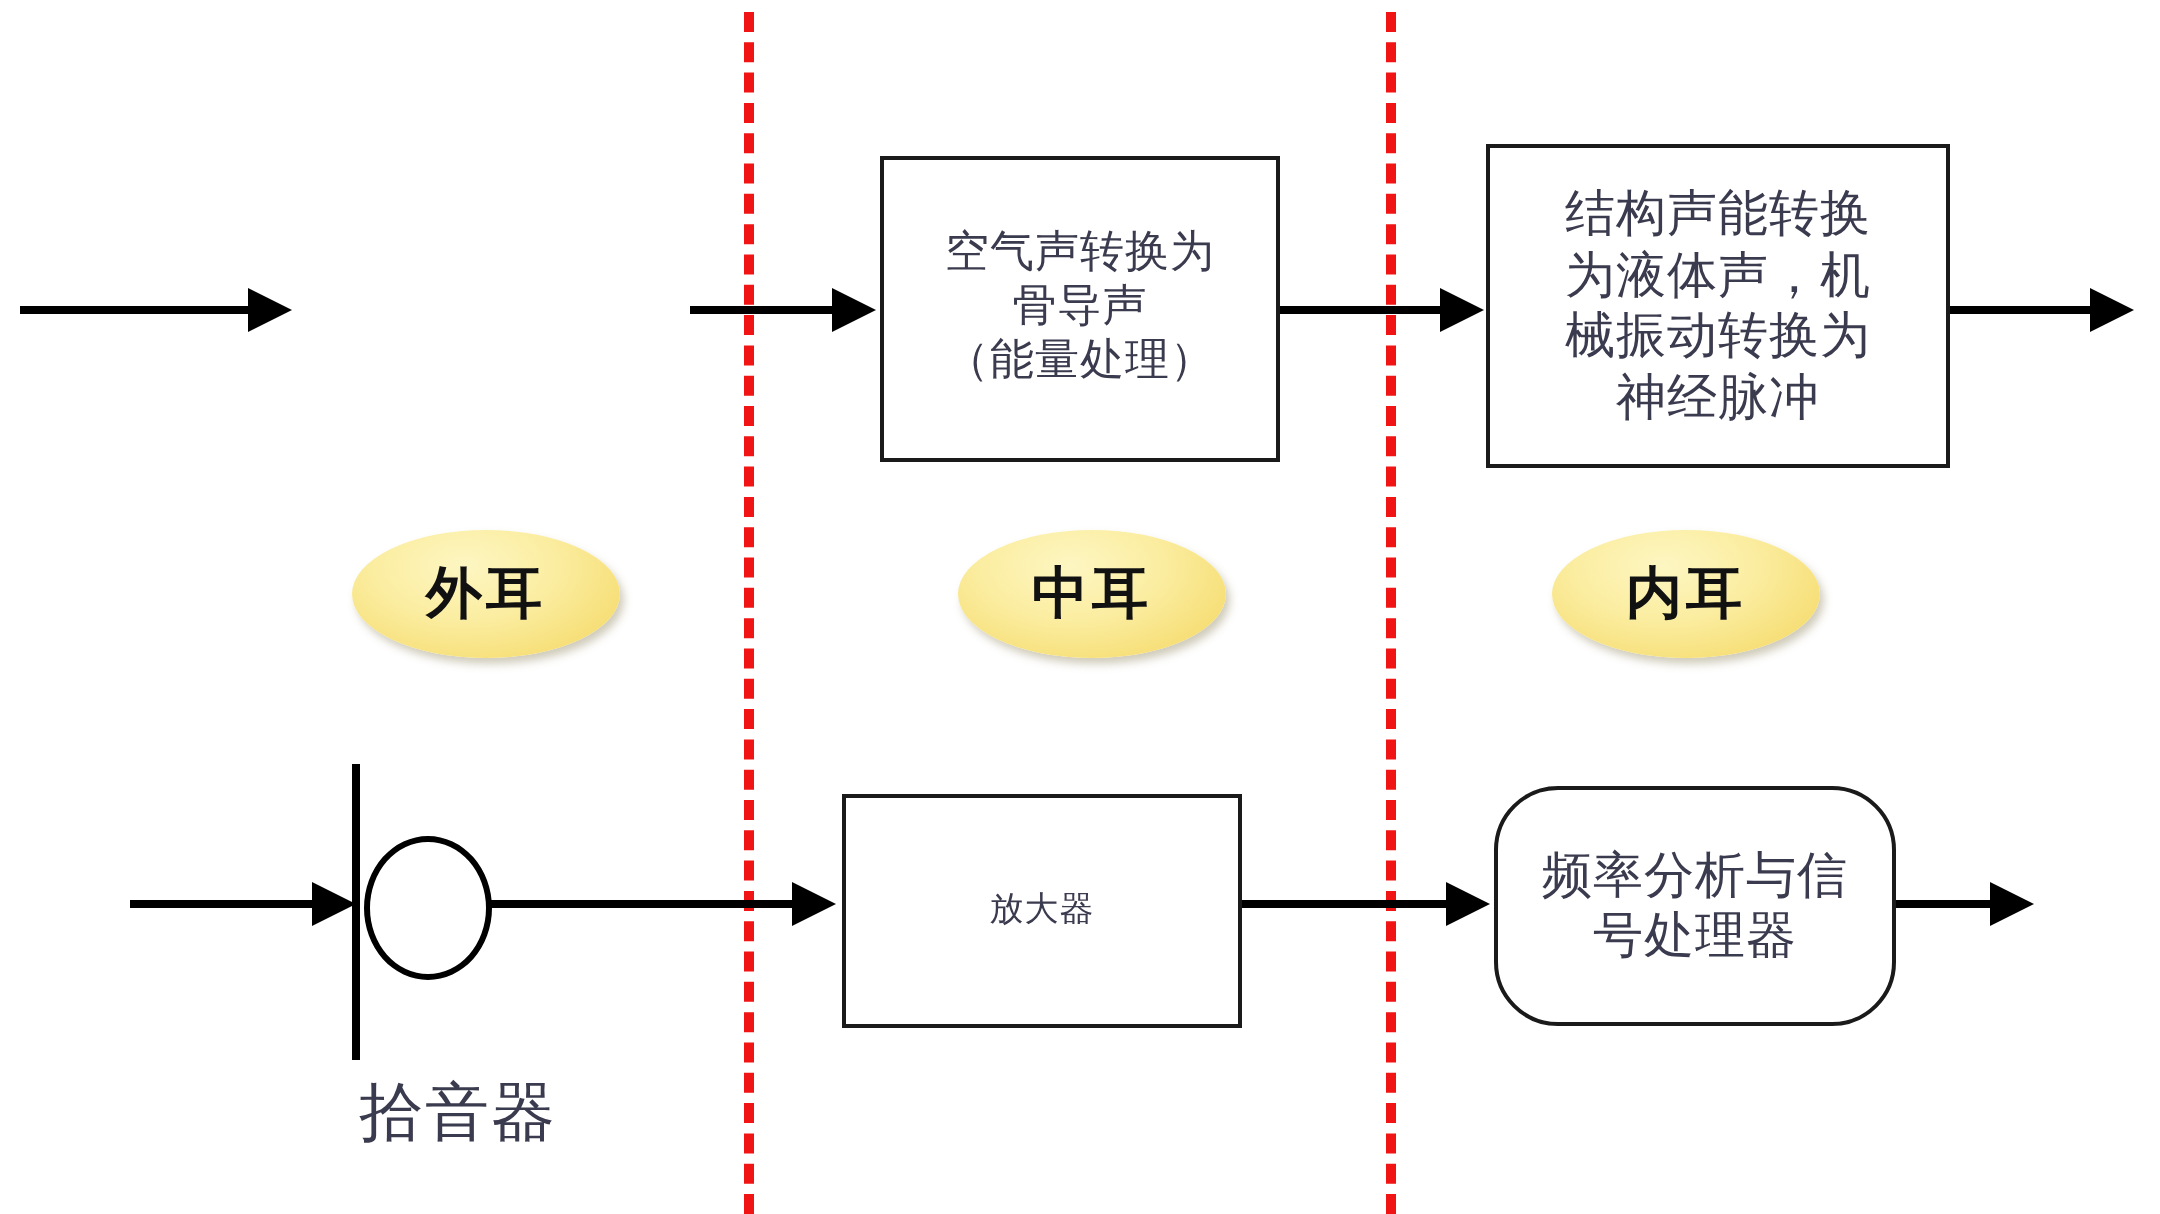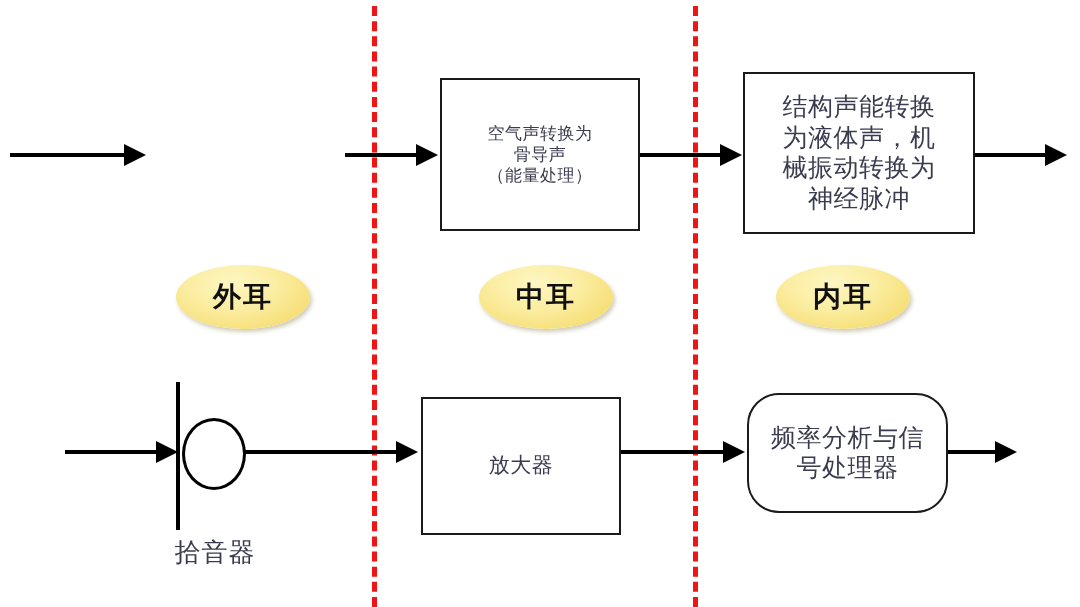--- a/index.html
+++ b/index.html
@@ -26,23 +26,23 @@
     align-items: center;
     justify-content: center;
     text-align: center;
     color: #3b3b4f;
     line-height: 1.22;
     white-space: pre-line;
     letter-spacing: 0.5px;
   }
 
   #box-receptor   { left:144px; top:80px;  width:201px; height:148px; font-size:25px; }
-  #box-middle     { left:440px; top:78px;  width:200px; height:153px; font-size:17px; }
+  #box-middle     { left:440px; top:78px;  width:200px; height:153px; font-size:22px; }
   #box-inner      { left:743px; top:72px;  width:232px; height:162px; font-size:25px; }
-  #box-amplifier  { left:421px; top:397px; width:200px; height:138px; font-size:21px; }
+  #box-amplifier  { left:421px; top:397px; width:200px; height:117px; font-size:17px; }
   #box-freq       { left:747px; top:393px; width:201px; height:120px; font-size:25px;border-radius:32px; }
 
   
   .ell {
     position: absolute;
     width: 134px;
     height: 64px;
     border-radius: 50%;
     background: radial-gradient(ellipse at 42% 28%, #fdf6c2 0%, #fbeda0 42%, #f6dd72 82%, #eccd52 100%);
     box-shadow: 2px 3px 4px rgba(120,110,60,0.35);
@@ -98,25 +98,25 @@
   #mic-bar {
     position: absolute;
     left: 176px;
     top: 382px;
     width: 4px;
     height: 148px;
     background: #000000;
   }
   #mic-label {
     position: absolute;
-    left: 130px;
+    left: 144px;
     top: 535px;
     width: 170px;
     text-align: center;
-    font-size: 26px;
+    font-size: 32px;
     color: #3b3b4f;
     letter-spacing: 1px;
   }
 </style>
 </head>
 <body>
 
 <div id="canvas">
 
   <div class="vdash" id="dash-1"></div>

